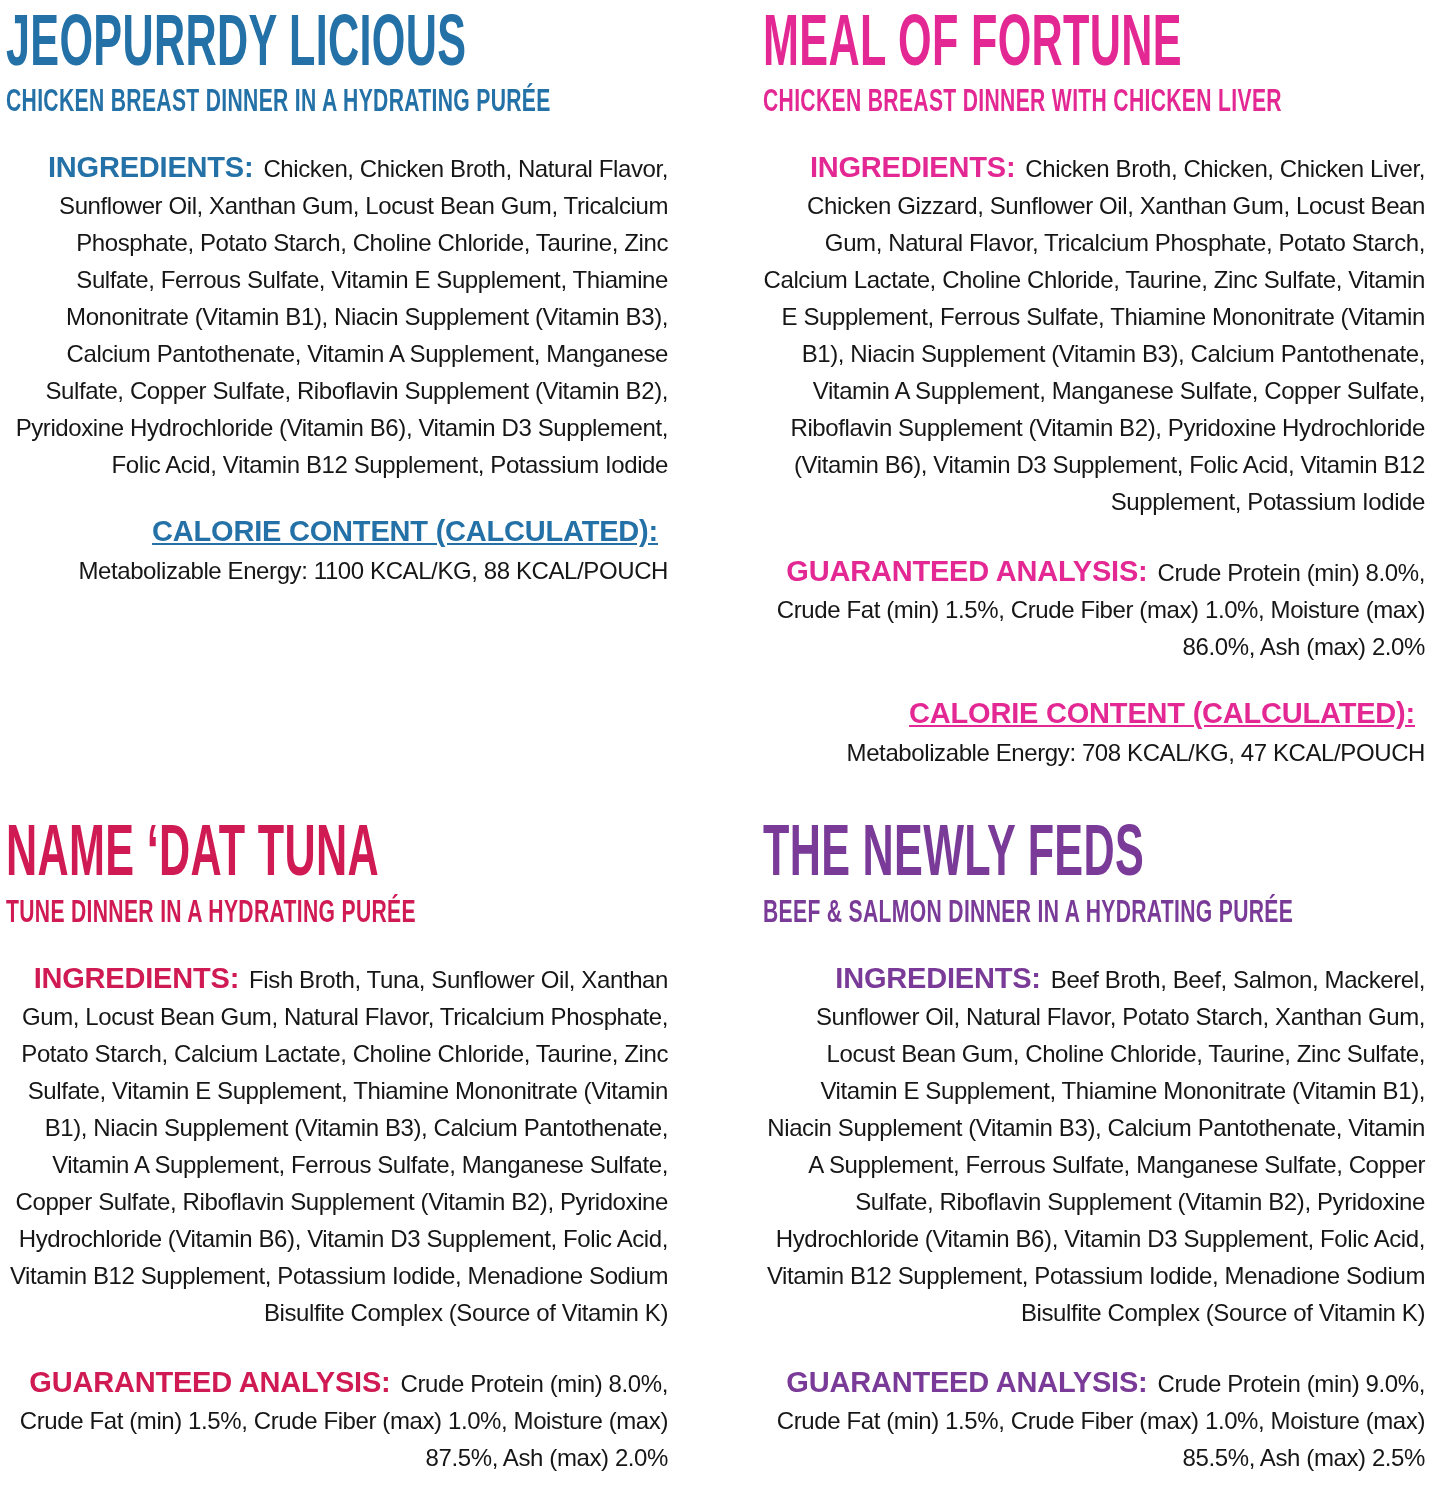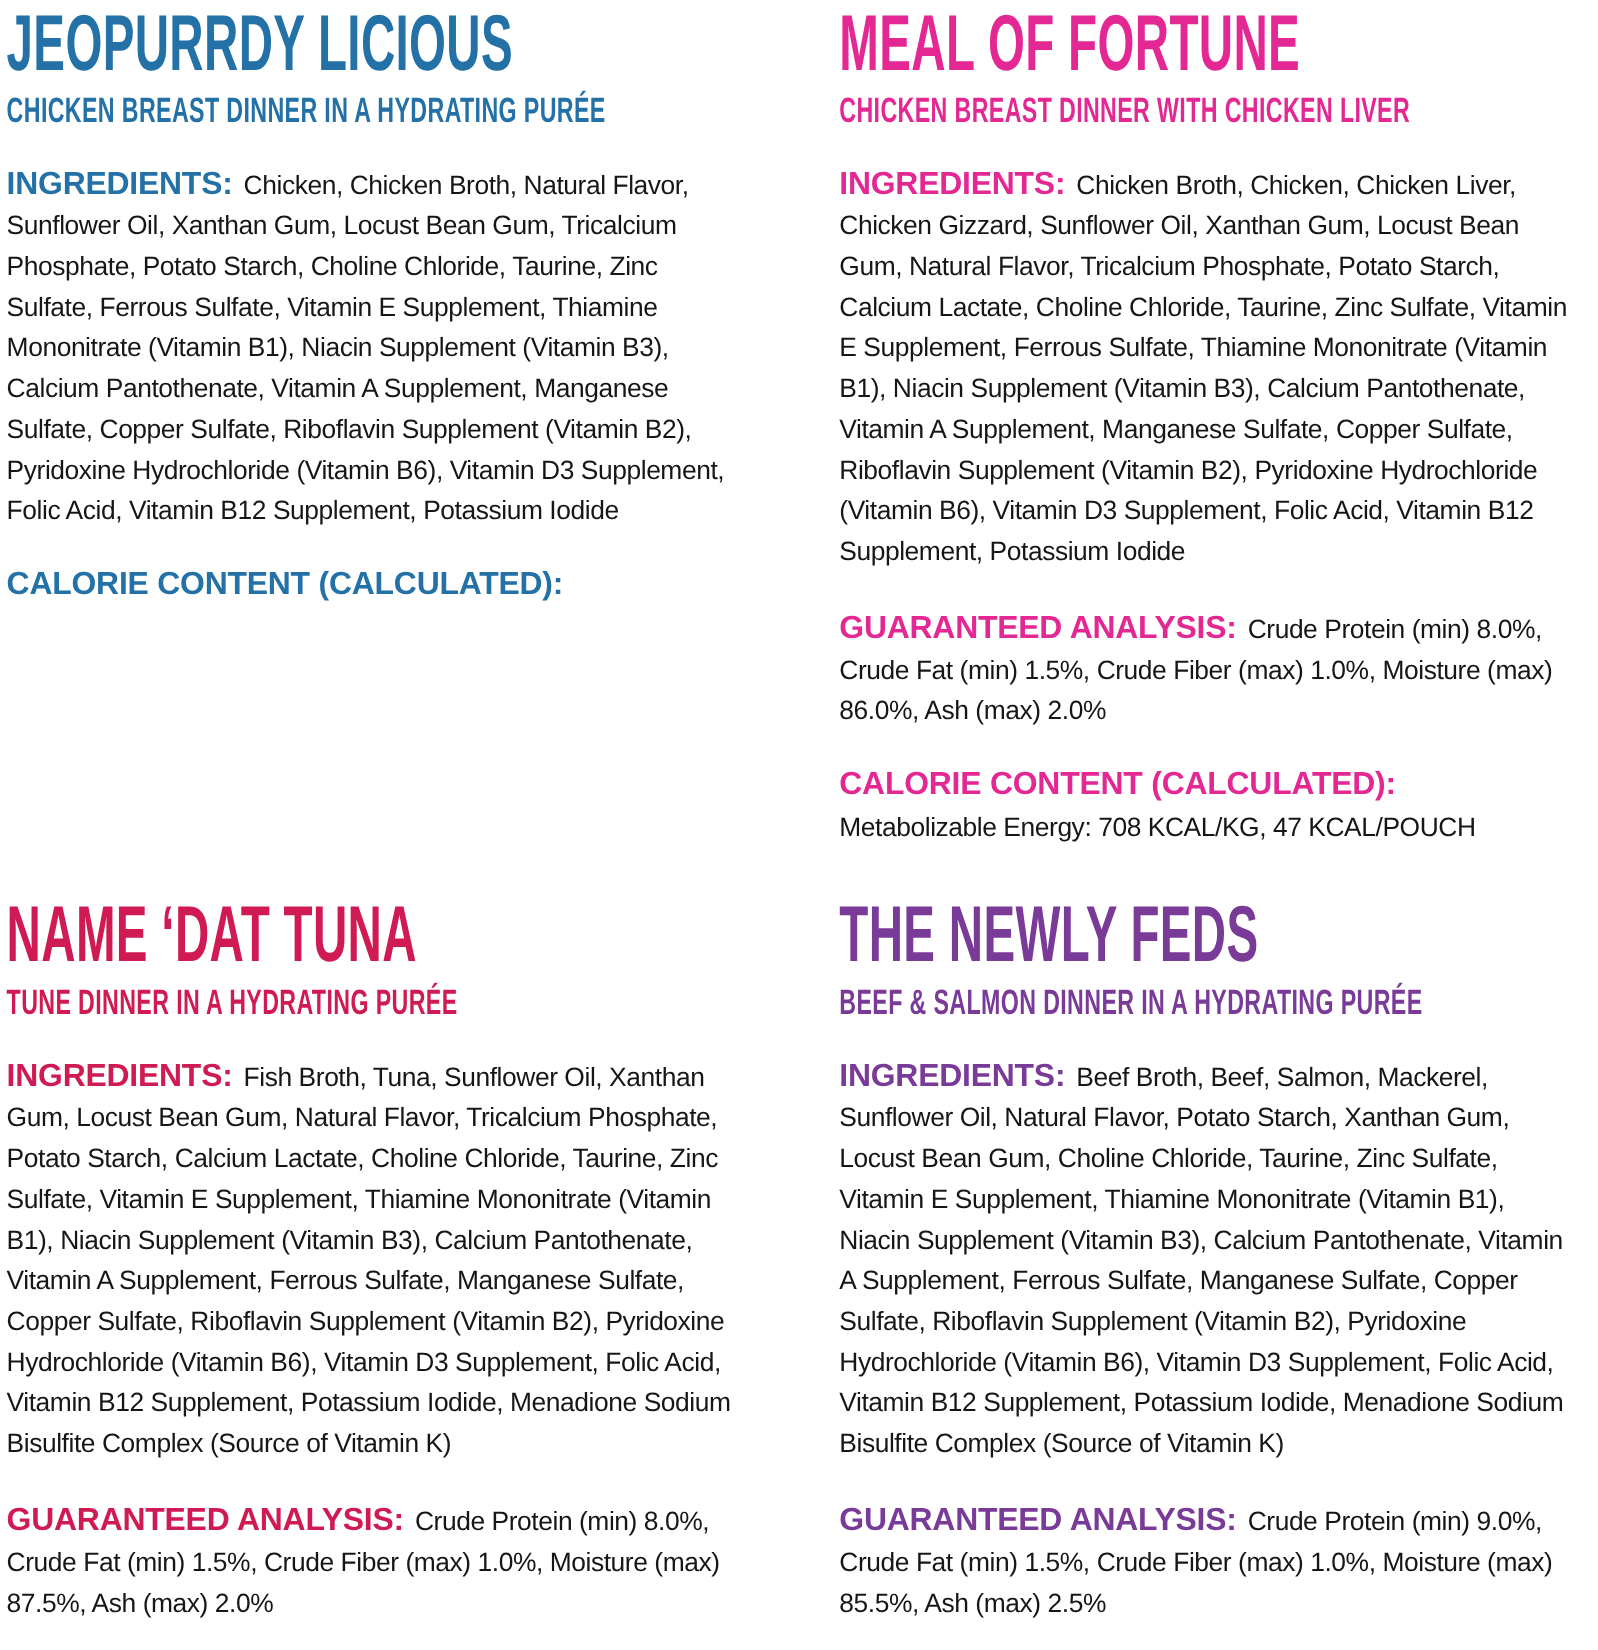--- a/index.html
+++ b/index.html
@@ -45,46 +45,49 @@
     color: var(--accent);
     white-space: nowrap;
     transform: scaleX(0.66);
     transform-origin: 0 0;
   }
   .para {
     margin: 34px 0 0 0;
     font-size: 24px;
     line-height: 37px;
     letter-spacing: -0.4px;
+    text-align: right;
   }
   .label {
     color: var(--accent);
     font-weight: 700;
     font-size: 29px;
     line-height: 1;
     letter-spacing: -0.2px;
     margin-right: 10px;
   }
   .calorie-label {
     display: block;
     margin-bottom: 6px;
+    text-decoration: underline;
   }
   .calorie-text { display: block; }
 </style>
 </head>
 <body style="background: rgb(255, 255, 255); color: rgb(22, 22, 22);">
 
 <main class="sheet">
 
   <article class="card" style="--accent: #2371a7;">
     <h2 class="title">JEOPURRDY LICIOUS</h2>
     <p class="subtitle">CHICKEN BREAST DINNER IN A HYDRATING PURÉE</p>
     <p class="para"><span class="label">INGREDIENTS:</span><span>Chicken, Chicken Broth, Natural Flavor, Sunflower Oil, Xanthan Gum, Locust Bean Gum, Tricalcium Phosphate, Potato Starch, Choline Chloride, Taurine, Zinc Sulfate, Ferrous Sulfate, Vitamin E Supplement, Thiamine Mononitrate (Vitamin B1), Niacin Supplement (Vitamin B3), Calcium Pantothenate, Vitamin A Supplement, Manganese Sulfate, Copper Sulfate, Riboflavin Supplement (Vitamin B2), Pyridoxine Hydrochloride (Vitamin B6), Vitamin D3 Supplement, Folic Acid, Vitamin B12 Supplement, Potassium Iodide</span></p>
     <p class="para">
         <span class="label calorie-label">CALORIE CONTENT (CALCULATED):</span>
+        <span class="calorie-text">Metabolizable Energy: 1100 KCAL/KG, 88 KCAL/POUCH</span>
       </p>
   </article>
 
   <article class="card" style="--accent: #e32894;">
     <h2 class="title">MEAL OF FORTUNE</h2>
     <p class="subtitle">CHICKEN BREAST DINNER WITH CHICKEN LIVER</p>
     <p class="para"><span class="label">INGREDIENTS:</span><span>Chicken Broth, Chicken, Chicken Liver, Chicken Gizzard, Sunflower Oil, Xanthan Gum, Locust Bean Gum, Natural Flavor, Tricalcium Phosphate, Potato Starch, Calcium Lactate, Choline Chloride, Taurine, Zinc Sulfate, Vitamin E Supplement, Ferrous Sulfate, Thiamine Mononitrate (Vitamin B1), Niacin Supplement (Vitamin B3), Calcium Pantothenate, Vitamin A Supplement, Manganese Sulfate, Copper Sulfate, Riboflavin Supplement (Vitamin B2), Pyridoxine Hydrochloride (Vitamin B6), Vitamin D3 Supplement, Folic Acid, Vitamin B12 Supplement, Potassium Iodide</span></p>
     <p class="para"><span class="label">GUARANTEED ANALYSIS:</span><span>Crude Protein (min) 8.0%, Crude Fat (min) 1.5%, Crude Fiber (max) 1.0%, Moisture (max) 86.0%, Ash (max) 2.0%</span></p>
     <p class="para">
         <span class="label calorie-label">CALORIE CONTENT (CALCULATED):</span>

